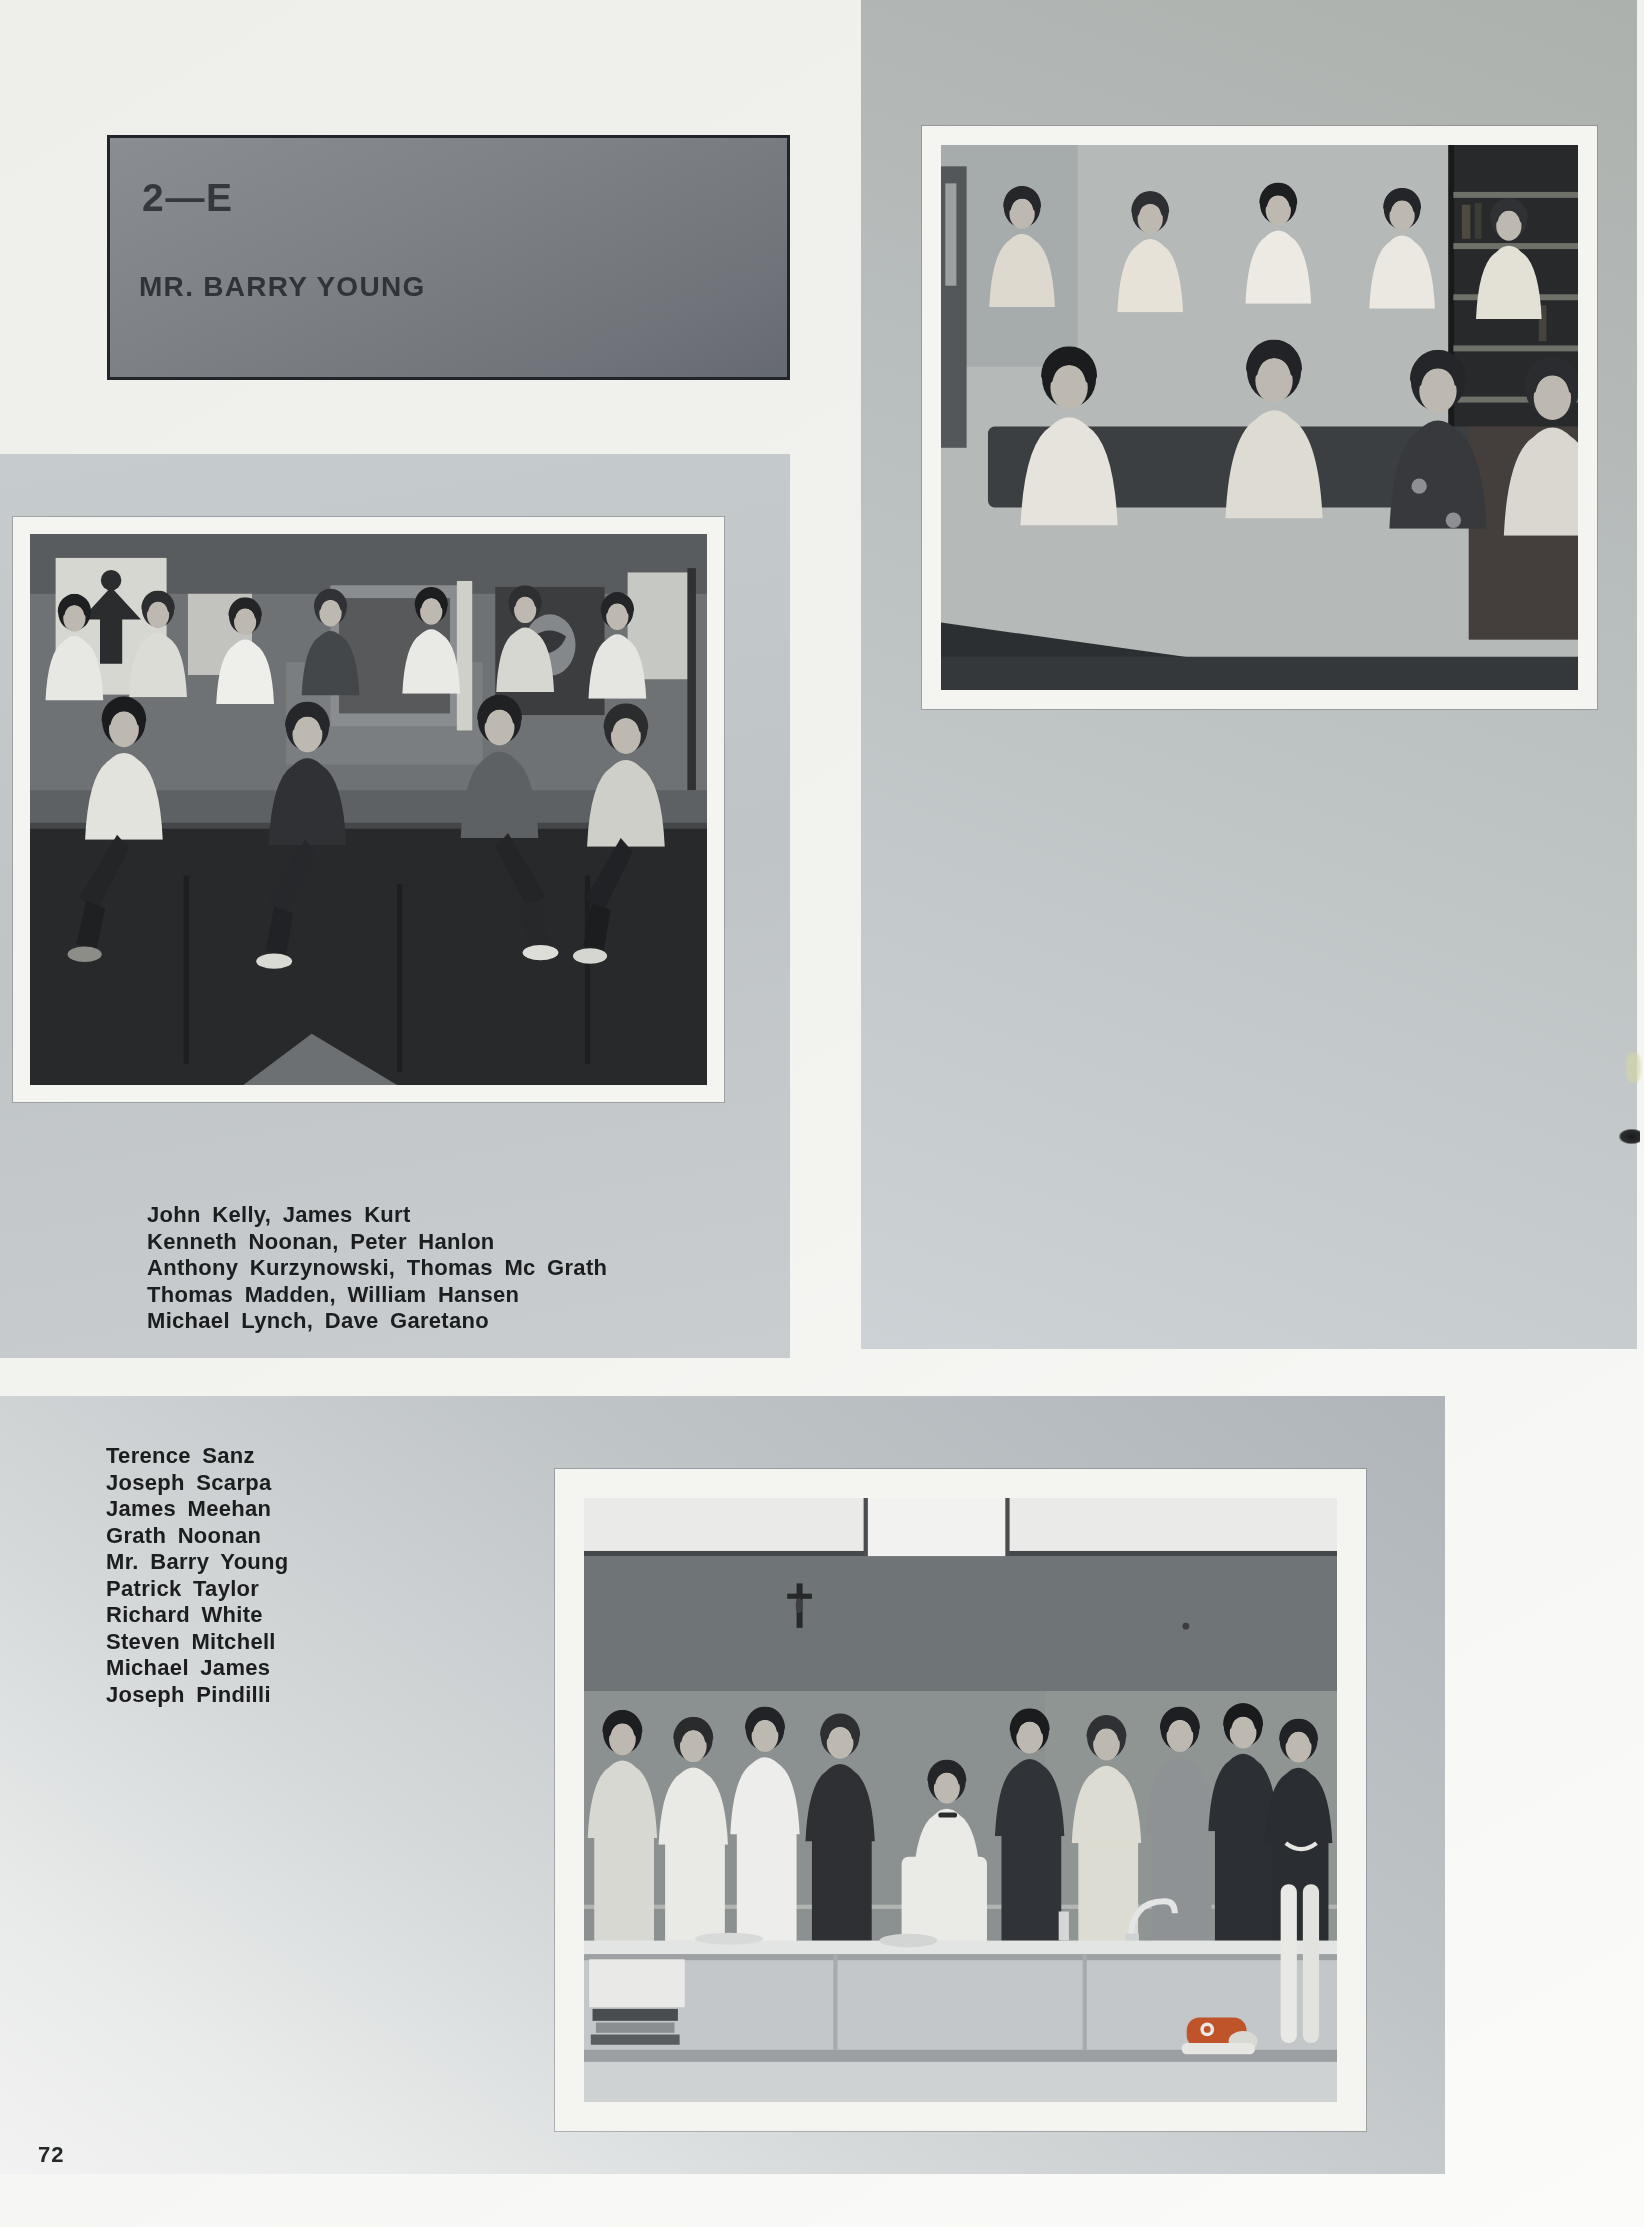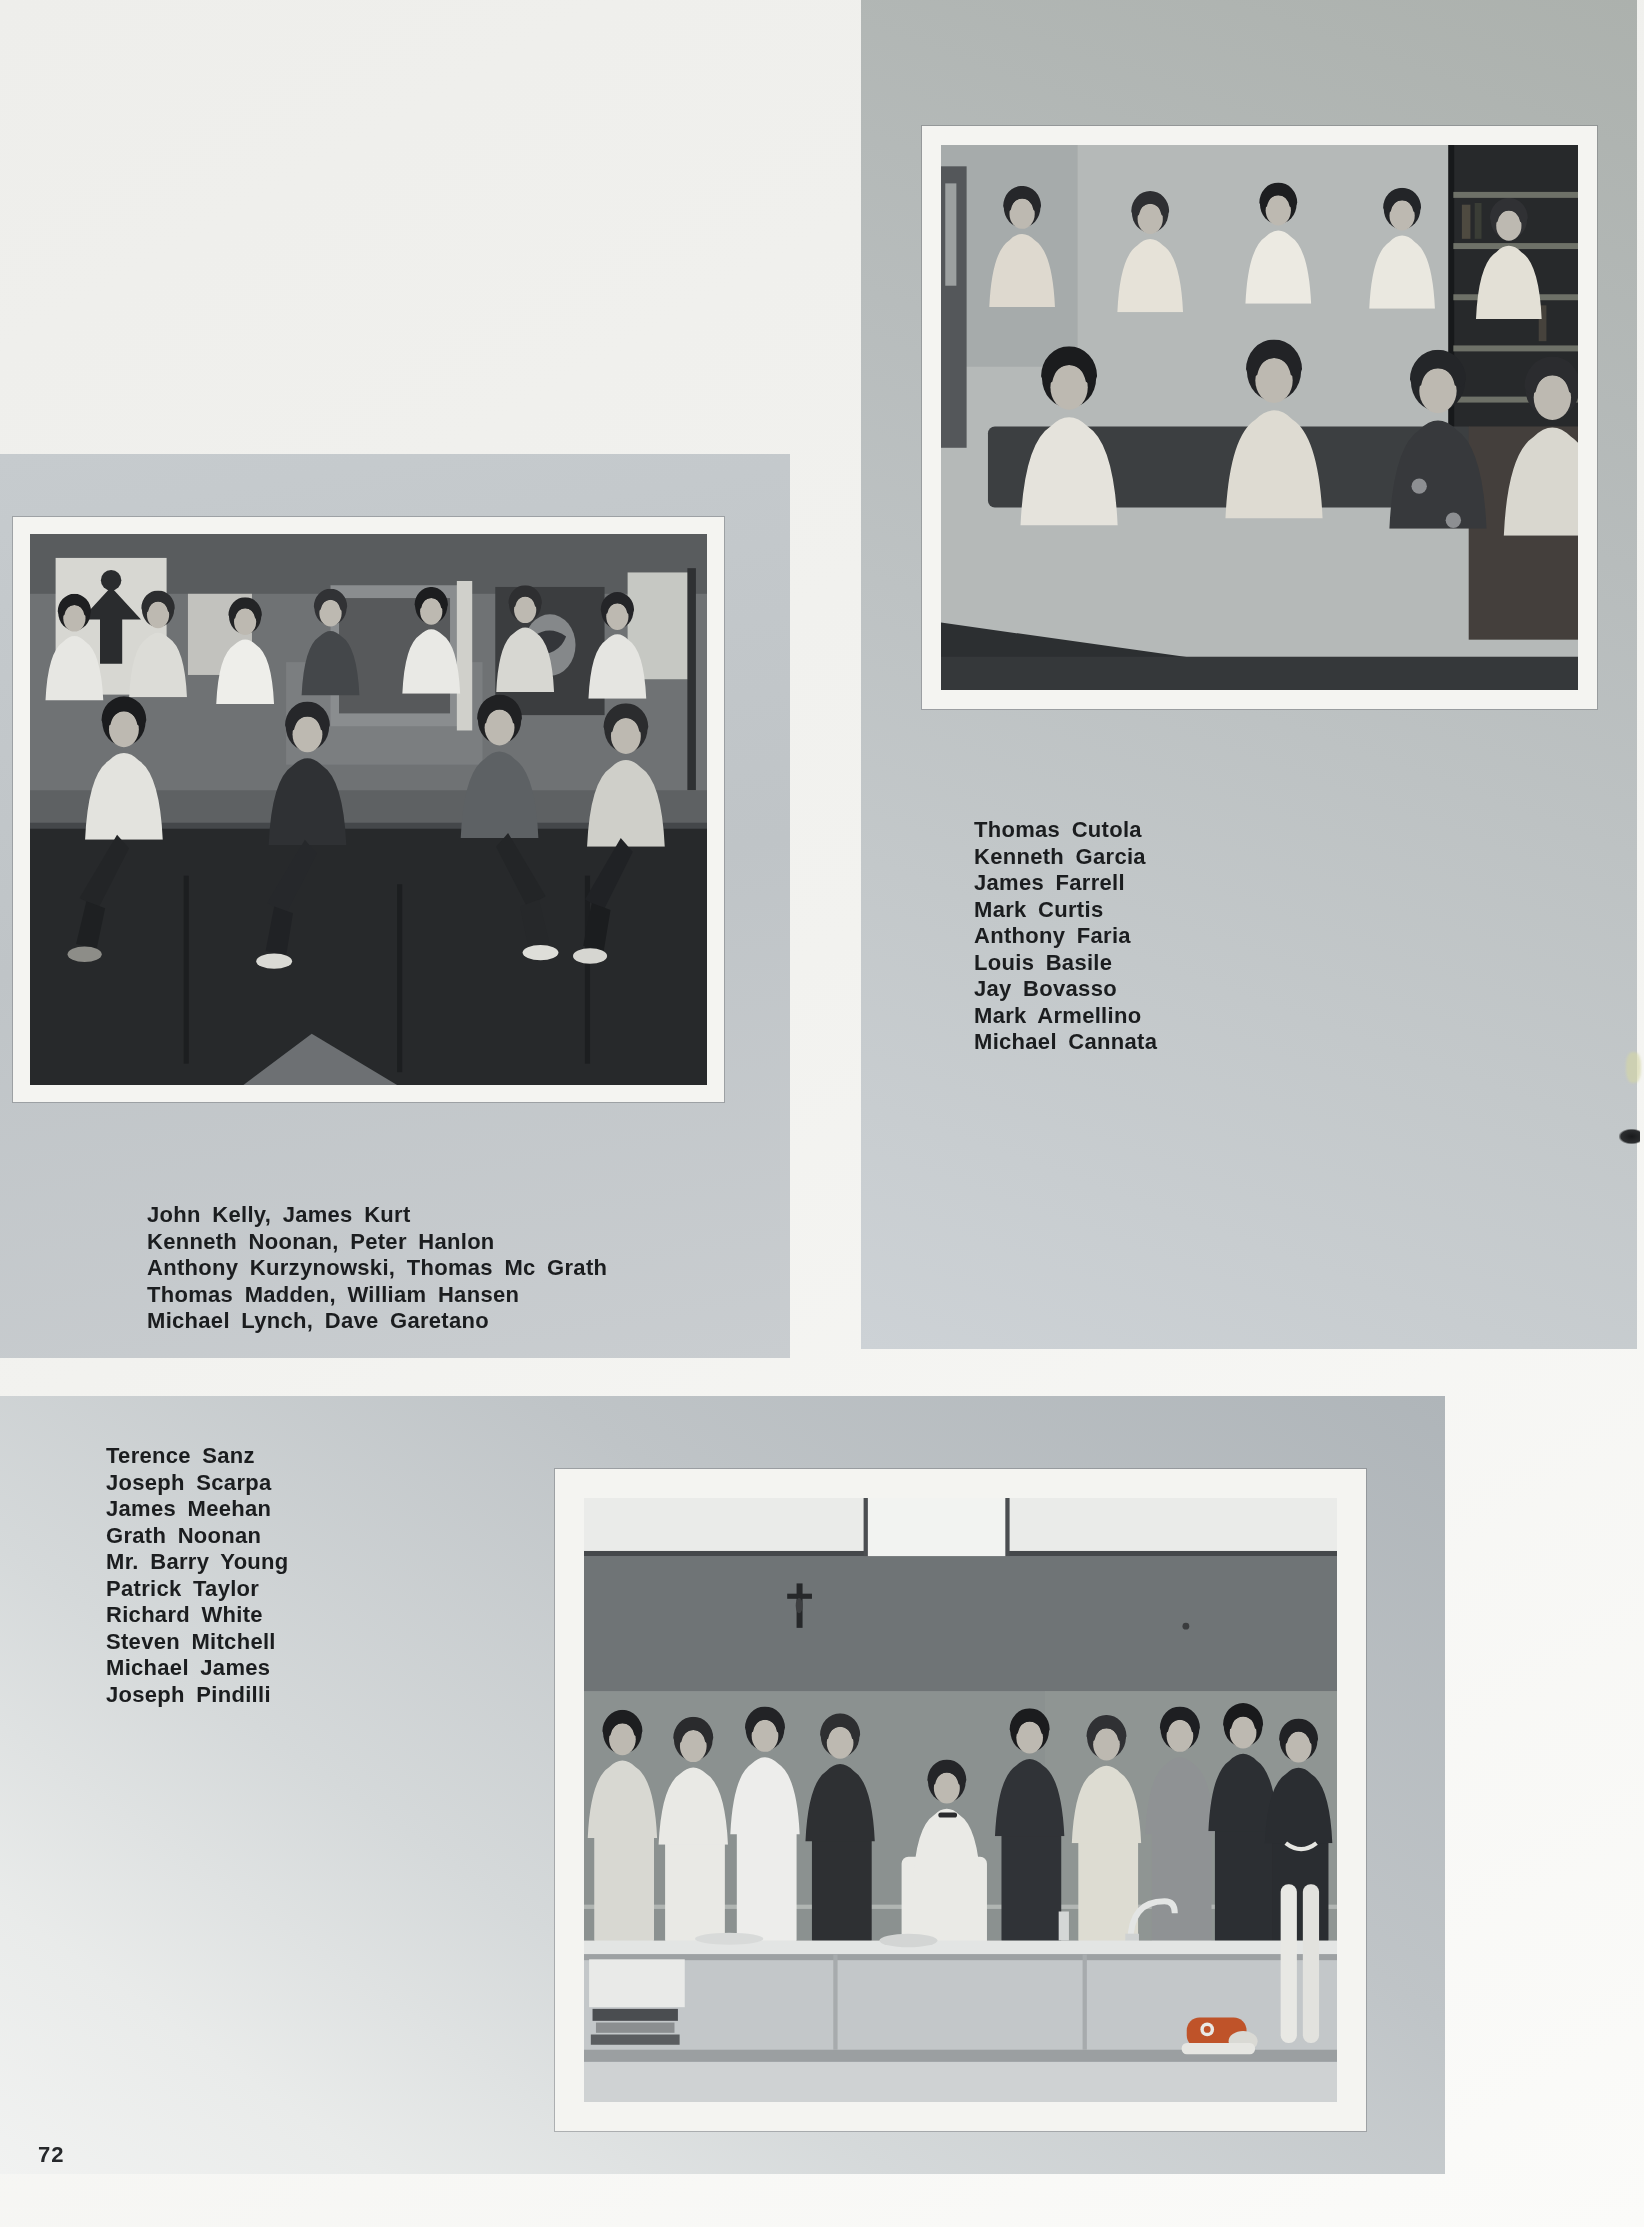--- a/index.html
+++ b/index.html
@@ -62,20 +62,24 @@
         <path d="M15,16 a15,16 0 0 1 30,0 q-2,6 -6,3 q-2,-9 -9,-9 q-7,0 -9,9 q-4,3 -6,-3 z" fill="var(--h,#232426)"></path>
         <path d="M4,96 Q6,52 20,43 Q25,38 30,38 Q35,38 40,43 Q54,52 56,96 Z" fill="var(--s,#e5e5e1)"></path>
       </symbol>
     </defs>
   </svg>
 
   <div class="panel panel-right"></div>
   <div class="panel panel-left"></div>
   <div class="panel panel-bottom"></div>
 
+  <div class="header-box">
+    <div class="class-id">2—E</div>
+    <div class="teacher-name">MR. BARRY YOUNG</div>
+  </div>
 
   <div class="photo photo-left">
     <div class="img">
       <svg viewBox="0 0 793 645" preserveAspectRatio="none">
         <rect x="0" y="0" width="793" height="645" fill="#6f7274"></rect>
         <rect x="0" y="0" width="793" height="70" fill="#595c5e"></rect>
         <rect x="300" y="150" width="230" height="120" fill="#7b7e80"></rect>
 
         <rect x="30" y="28" width="130" height="160" fill="#d7d7d2"></rect>
         <polygon points="60,100 95,62 130,100 108,100 108,152 82,152 82,100" fill="#2a2c2e"></polygon>
@@ -247,31 +251,20 @@
           <rect x="706" y="608" width="70" height="36" rx="15" fill="#bf5329"></rect>
           <ellipse cx="772" cy="636" rx="17" ry="12" fill="#d9d9d4"></ellipse>
           <rect x="700" y="638" width="86" height="13" rx="6" fill="#e6e6e2"></rect>
           <circle cx="730" cy="622" r="8" fill="#e9e9e6"></circle>
           <circle cx="730" cy="622" r="4" fill="#bf5329"></circle>
         </g>
       </svg>
     </div>
   </div>
 
-  <div class="names names-right">
-    <div class="line">Thomas Cutola</div>
-    <div class="line">Kenneth Garcia</div>
-    <div class="line">James Farrell</div>
-    <div class="line">Mark Curtis</div>
-    <div class="line">Anthony Faria</div>
-    <div class="line">Louis Basile</div>
-    <div class="line">Jay Bovasso</div>
-    <div class="line">Mark Armellino</div>
-    <div class="line">Michael Cannata</div>
-  </div>
 
   <div class="names names-caption">
     <div class="line">John Kelly, James Kurt</div>
     <div class="line">Kenneth Noonan, Peter Hanlon</div>
     <div class="line">Anthony Kurzynowski, Thomas Mc Grath</div>
     <div class="line">Thomas Madden, William Hansen</div>
     <div class="line">Michael Lynch, Dave Garetano</div>
   </div>
 
   <div class="names names-bottom">

